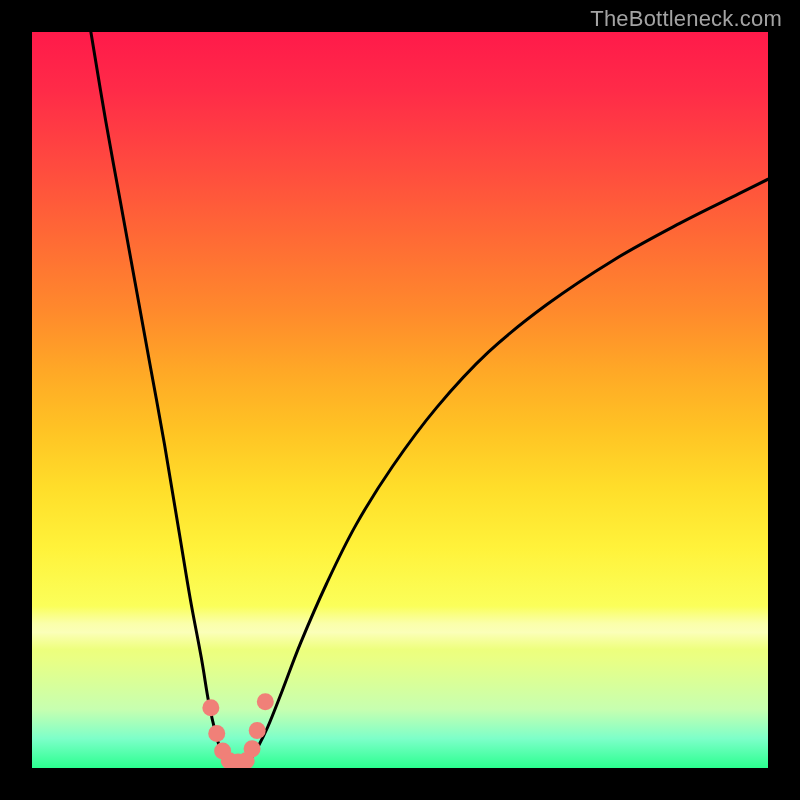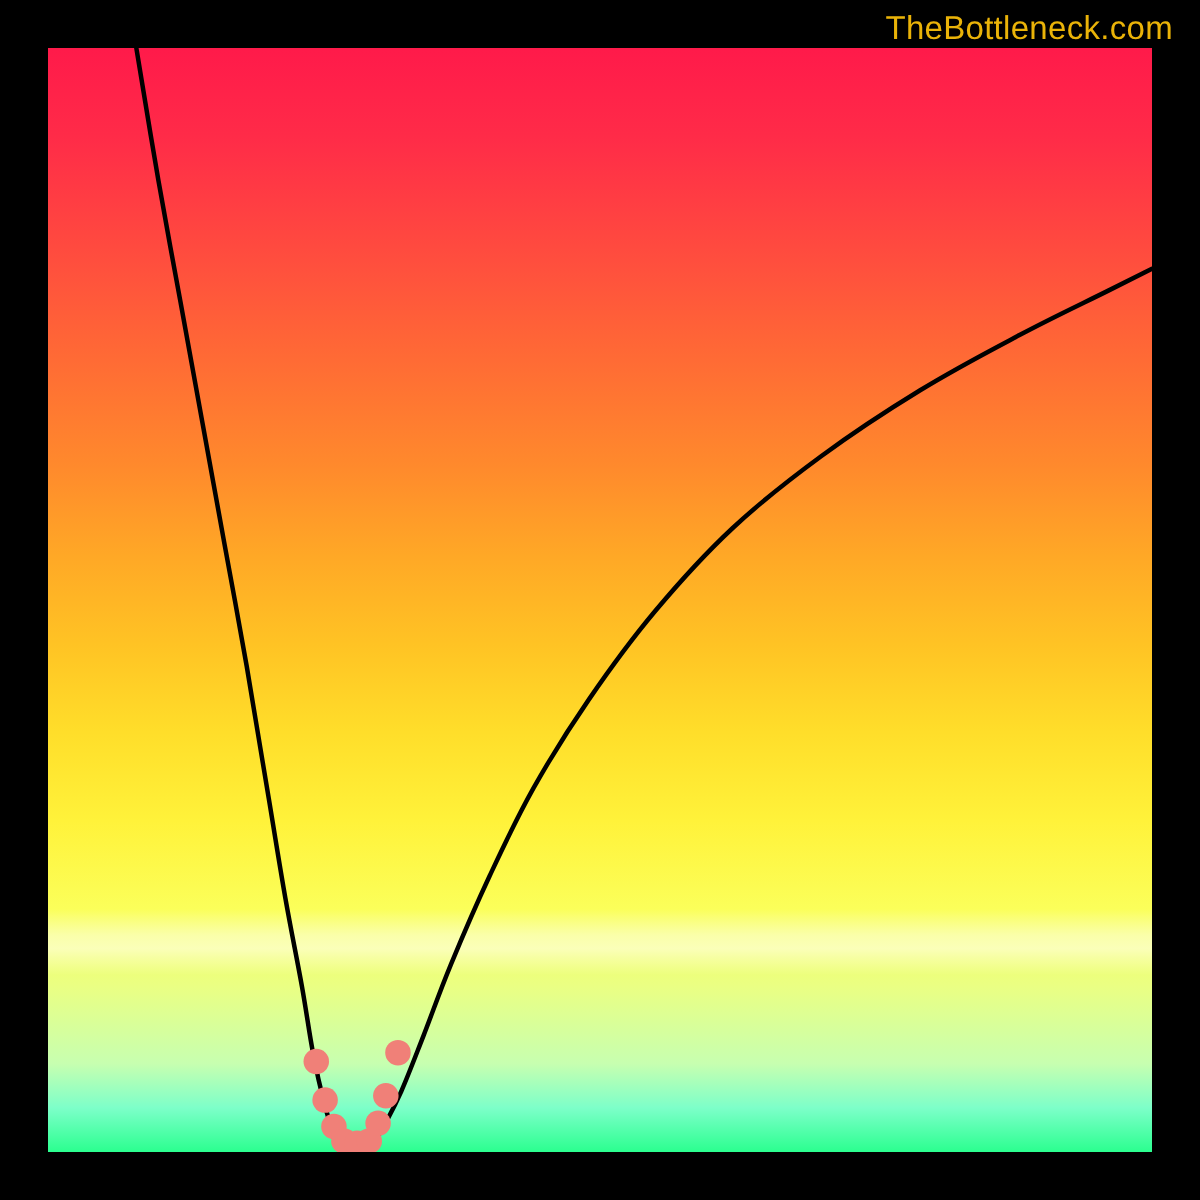--- a/index.html
+++ b/index.html
@@ -59,21 +59,21 @@
       rgba(255,255,224,0) 0%,
       rgba(255,255,224,0.55) 40%,
       rgba(255,255,224,0.65) 60%,
       rgba(255,255,224,0) 100%
     );
   }
   .watermark {
     position: absolute;
     top: 6px;
     right: 18px;
-    color: #eab308;
+    color: #a3a3a3;
     font-size: 22px;
     letter-spacing: 0.2px;
     font-weight: 400;
   }
   svg {
     position: absolute;
     inset: 0;
   }
 </style>
 </head>

